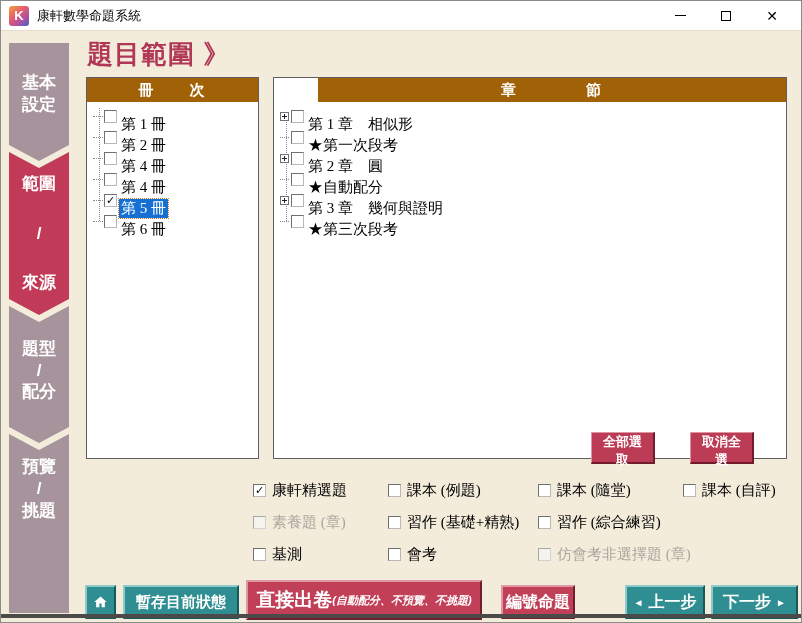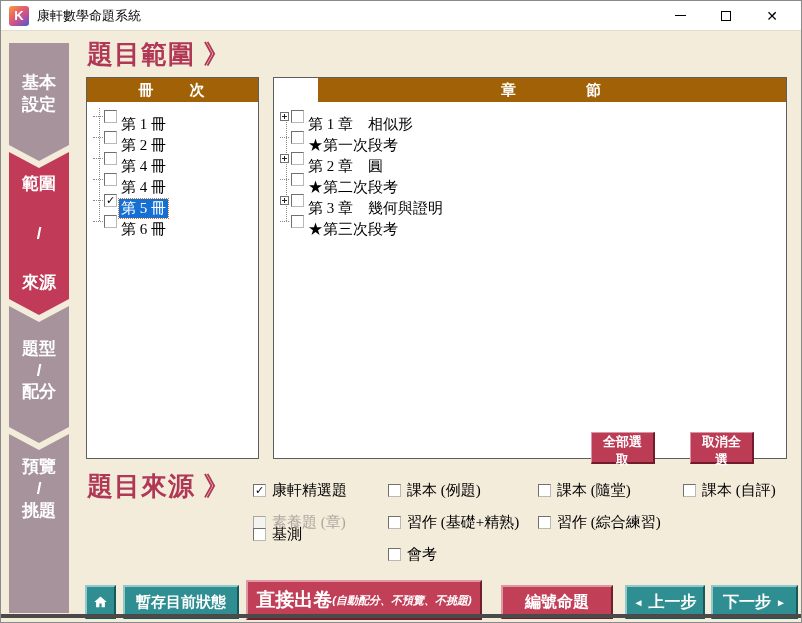--- a/index.html
+++ b/index.html
@@ -69,21 +69,21 @@
         box-sizing:border-box;cursor:pointer;white-space:nowrap;font-family:"Liberation Sans",sans-serif;}
   .teal{background:#2e8e91;border-top:2px solid #8fc9c9;border-left:2px solid #8fc9c9;
         border-bottom:2px solid #17585a;border-right:2px solid #17585a;}
   .redb{background:#c23f58;border-top:2px solid #e097a5;border-left:2px solid #e097a5;
         border-bottom:2px solid #6f1f30;border-right:2px solid #6f1f30;}
   #btn-home{left:84px;top:584px;width:31px;height:34px;}
   #btn-save{left:122px;top:584px;width:116px;height:34px;font-size:15px;}
   #btn-direct{left:245px;top:579px;width:236px;height:40px;}
   #btn-direct .big{font-size:19px;}
   #btn-direct .small{font-size:11px;font-style:italic;}
-  #btn-number{left:500px;top:584px;width:112px;height:34px;font-size:16px;}
+  #btn-number{left:500px;top:584px;width:74px;height:34px;font-size:16px;}
   #btn-prev{left:624px;top:584px;width:80px;height:34px;font-size:16px;gap:5px;}
   #btn-next{left:710px;top:584px;width:87px;height:34px;font-size:16px;gap:5px;}
   .arr{font-size:10px;}
   .bottom-edge{position:absolute;left:0;right:0;top:613px;height:4px;background:#4c4a48;}
 </style>
 </head>
 <body>
 
 <div class="window">
 
@@ -189,21 +189,21 @@
           </svg>
         </span>
       <span class="cb"></span>
       <span class="tlabel">第 2 章　圓</span>
     </div>
     <div class="trow" style="top:91px;">
       <span class="pfx">
           <span class="stub" style="width:9px;margin:0;"></span>
         </span>
       <span class="cb"></span>
-      <span class="tlabel">★第二次段考</span>
+      <span class="tlabel">★自動配分</span>
     </div>
     <div class="trow" style="top:112px;">
       <span class="pfx">
           <svg width="9" height="9">
             <rect x="0.5" y="0.5" width="8" height="8" fill="#fff" stroke="#707070"></rect>
             <line x1="2" y1="4.5" x2="7" y2="4.5" stroke="#222"></line>
             <line x1="4.5" y1="2" x2="4.5" y2="7" stroke="#222"></line>
           </svg>
         </span>
       <span class="cb"></span>
@@ -214,21 +214,20 @@
           <span class="stub" style="width:9px;margin:0;"></span>
         </span>
       <span class="cb"></span>
       <span class="tlabel">★第三次段考</span>
     </div>
 
     <button class="pbtn" id="btn-select-all">全部選取</button>
     <button class="pbtn" id="btn-deselect-all">取消全選</button>
   </div>
 
-  <div class="heading" id="heading-source">題目來源 》</div>
 
   <label class="opt" style="left:252px;top:480px;">
     <span class="cb">✓</span>
     <span>康軒精選題</span>
   </label>
   <label class="opt" style="left:387px;top:480px;">
     <span class="cb"></span>
     <span>課本 (例題)</span>
   </label>
   <label class="opt" style="left:537px;top:480px;">
@@ -244,27 +243,31 @@
     <span class="olabel-dis">素養題 (章)</span>
   </label>
   <label class="opt" style="left:387px;top:512px;">
     <span class="cb"></span>
     <span>習作 (基礎+精熟)</span>
   </label>
   <label class="opt" style="left:537px;top:512px;">
     <span class="cb"></span>
     <span>習作 (綜合練習)</span>
   </label>
-  <label class="opt" style="left:252px;top:524px;">
+  <label class="opt" style="left:252px;top:544px;">
     <span class="cb"></span>
     <span>基測</span>
   </label>
   <label class="opt" style="left:387px;top:544px;">
     <span class="cb"></span>
     <span>會考</span>
+  </label>
+  <label class="opt" style="left:537px;top:544px;">
+    <span class="cb cb-dis"></span>
+    <span class="olabel-dis">仿會考非選擇題 (章)</span>
   </label>
 
   <button class="fbtn teal" id="btn-home">
     <svg viewBox="0 0 24 24" width="20" height="20">
         <path d="M12 3 L22 12 h-3 v8.5 h-5.2 v-6 h-3.6 v6 H5 V12 H2 Z" fill="#fff"></path>
       </svg>
   </button>
   <button class="fbtn teal" id="btn-save">暫存目前狀態</button>
   <button class="fbtn redb" id="btn-direct">
     <span class="big">直接出卷</span>

